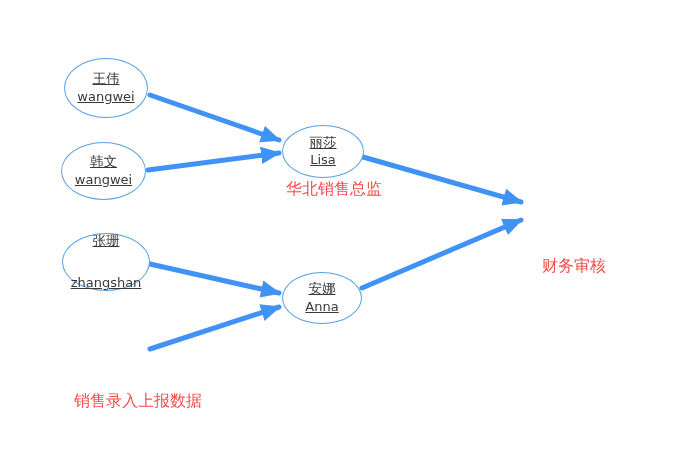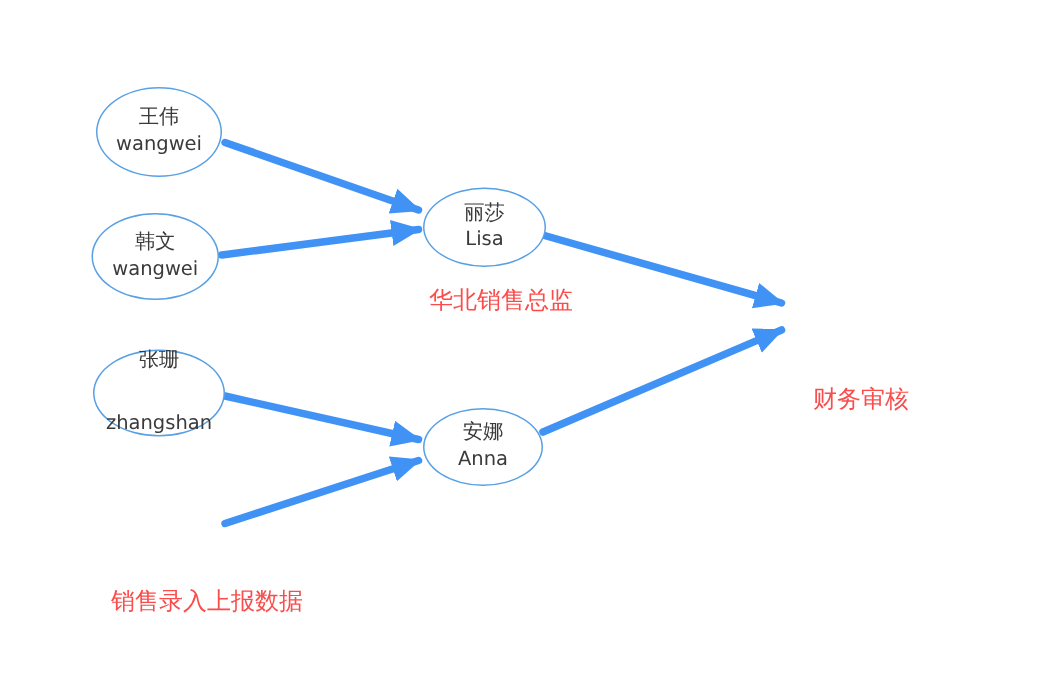--- a/index.html
+++ b/index.html
@@ -23,20 +23,21 @@
     border-radius: 50%;
     background: #ffffff;
     display: flex;
     flex-direction: column;
     justify-content: center;
     align-items: center;
     gap: 3px;
     color: #3a3a3a;
     text-align: center;
     line-height: 1.15;
+    text-decoration: underline;
   }
   .node .zh { font-size: 13.5px; }
   .node .en { font-size: 13px; }
   .annotation {
     position: absolute;
     color: #fb4b4b;
     font-size: 16px;
     white-space: nowrap;
     letter-spacing: 0px;
   }
@@ -80,20 +81,20 @@
     <div class="zh">丽莎</div>
     <div class="en">Lisa</div>
   </div>
 
   <div class="node" style="left:282px; top:272px; width:80px; height:52px;">
     <div class="zh">安娜</div>
     <div class="en">Anna</div>
   </div>
 
 
-  <div class="annotation" style="left:286px; top:190px;">华北销售总监</div>
+  <div class="annotation" style="left:286px; top:179px;">华北销售总监</div>
 
 
   <div class="annotation" style="left:542px; top:256px;">财务审核</div>
 
   <div class="annotation" style="left:50px; top:391px;margin-left:24px;">销售录入上报数据</div>
 
 </div>
 
 </body></html>

